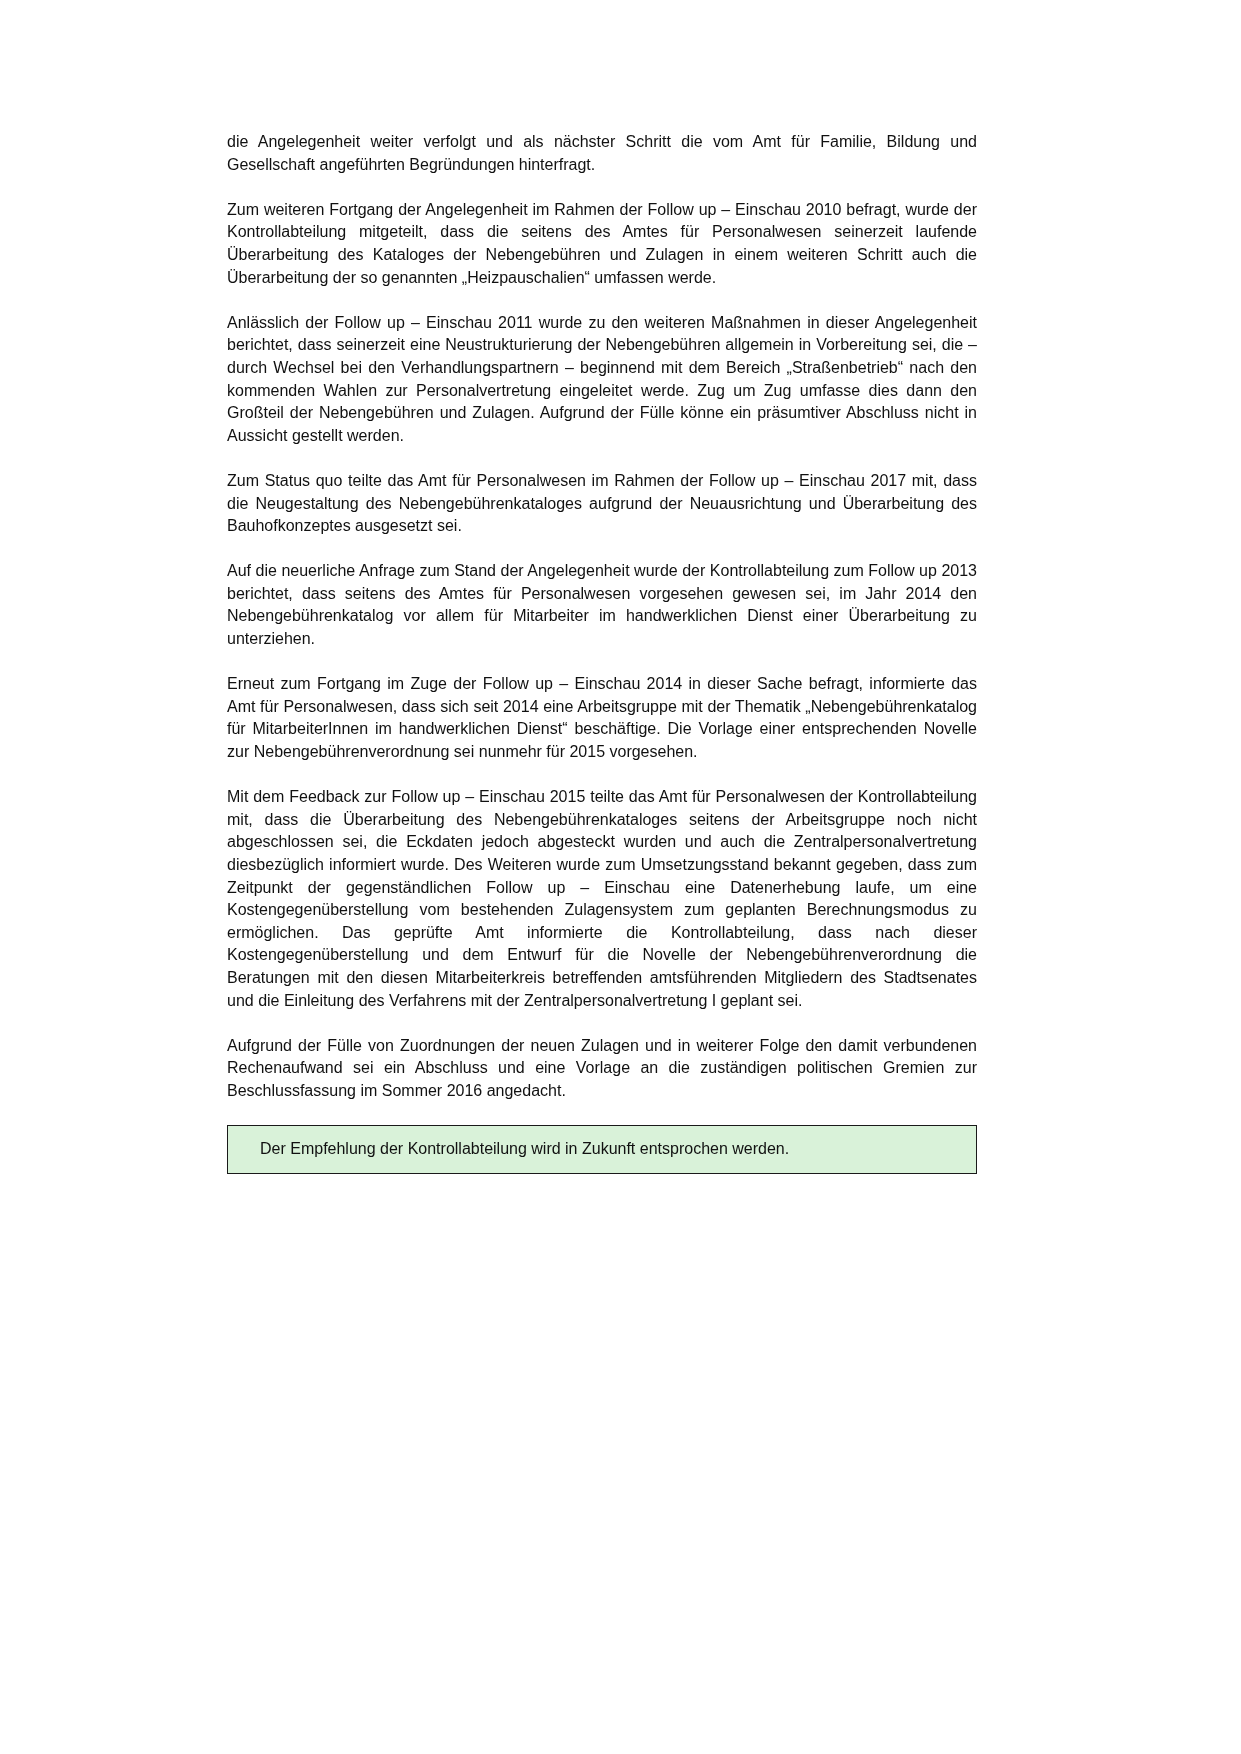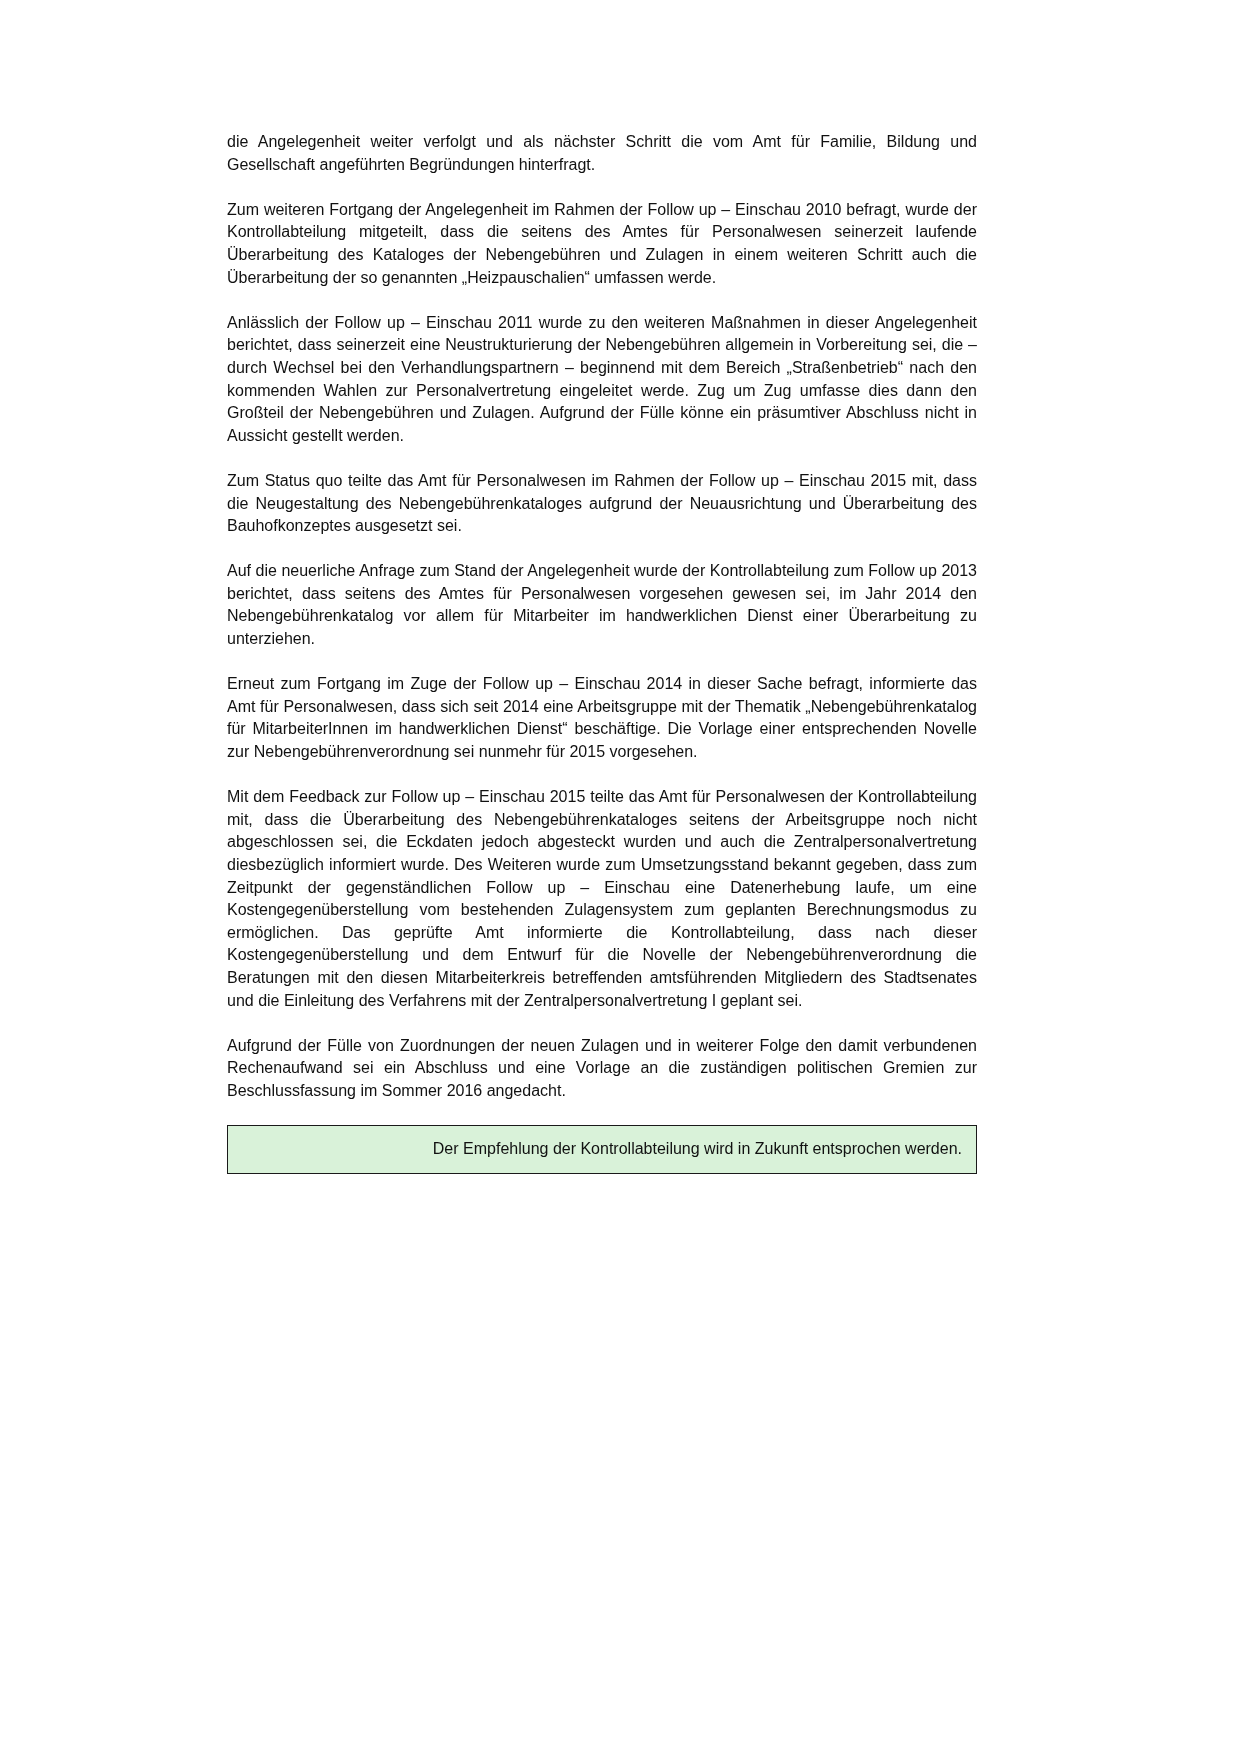--- a/index.html
+++ b/index.html
@@ -26,21 +26,21 @@
     text-align: justify;
   }
   .content p {
     margin: 0 0 22.6px 0;
   }
   .recommendation-box {
     margin-top: 20px;
     border: 1px solid #1a1a1a;
     background: #d9f2d9;
     padding: 12px 14px 12px 32px;
-    text-align: right;
+    text-align: left;
     line-height: 22.6px;
   }
   .footer {
     position: absolute;
     left: 130px;
     right: 272px;
     top: 1472px;
     font-size: 15px;
     line-height: 20px;
   }
@@ -67,21 +67,21 @@
 </style>
 </head>
 <body>
 
 <div class="page">
 
   <div class="content">
     <p>die Angelegenheit weiter verfolgt und als nächster Schritt die vom Amt für Familie, Bildung und Gesellschaft angeführten Begründungen hinterfragt.</p>
     <p>Zum weiteren Fortgang der Angelegenheit im Rahmen der Follow up – Einschau 2010 befragt, wurde der Kontrollabteilung mitgeteilt, dass die seitens des Amtes für Personalwesen seinerzeit laufende Überarbeitung des Kataloges der Nebengebühren und Zulagen in einem weiteren Schritt auch die Überarbeitung der so genannten „Heizpauschalien“ umfassen werde.</p>
     <p>Anlässlich der Follow up – Einschau 2011 wurde zu den weiteren Maßnahmen in dieser Angelegenheit berichtet, dass seinerzeit eine Neustrukturierung der Nebengebühren allgemein in Vorbereitung sei, die – durch Wechsel bei den Verhandlungspartnern – beginnend mit dem Bereich „Straßenbetrieb“ nach den kommenden Wahlen zur Personalvertretung eingeleitet werde. Zug um Zug umfasse dies dann den Großteil der Nebengebühren und Zulagen. Aufgrund der Fülle könne ein präsumtiver Abschluss nicht in Aussicht gestellt werden.</p>
-    <p>Zum Status quo teilte das Amt für Personalwesen im Rahmen der Follow up – Einschau 2015 mit, dass die Neugestaltung des Nebengebührenkataloges aufgrund der Neuausrichtung und Überarbeitung des Bauhofkonzeptes ausgesetzt sei.</p>
+    <p>Zum Status quo teilte das Amt für Personalwesen im Rahmen der Follow up – Einschau 2017 mit, dass die Neugestaltung des Nebengebührenkataloges aufgrund der Neuausrichtung und Überarbeitung des Bauhofkonzeptes ausgesetzt sei.</p>
     <p>Auf die neuerliche Anfrage zum Stand der Angelegenheit wurde der Kontrollabteilung zum Follow up 2013 berichtet, dass seitens des Amtes für Personalwesen vorgesehen gewesen sei, im Jahr 2014 den Nebengebührenkatalog vor allem für Mitarbeiter im handwerklichen Dienst einer Überarbeitung zu unterziehen.</p>
     <p>Erneut zum Fortgang im Zuge der Follow up – Einschau 2014 in dieser Sache befragt, informierte das Amt für Personalwesen, dass sich seit 2014 eine Arbeitsgruppe mit der Thematik „Nebengebührenkatalog für MitarbeiterInnen im handwerklichen Dienst“ beschäftige. Die Vorlage einer entsprechenden Novelle zur Nebengebührenverordnung sei nunmehr für 2015 vorgesehen.</p>
     <p>Mit dem Feedback zur Follow up – Einschau 2015 teilte das Amt für Personalwesen der Kontrollabteilung mit, dass die Überarbeitung des Nebengebührenkataloges seitens der Arbeitsgruppe noch nicht abgeschlossen sei, die Eckdaten jedoch abgesteckt wurden und auch die Zentralpersonalvertretung diesbezüglich informiert wurde. Des Weiteren wurde zum Umsetzungsstand bekannt gegeben, dass zum Zeitpunkt der gegenständlichen Follow up – Einschau eine Datenerhebung laufe, um eine Kostengegenüberstellung vom bestehenden Zulagensystem zum geplanten Berechnungsmodus zu ermöglichen. Das geprüfte Amt informierte die Kontrollabteilung, dass nach dieser Kostengegenüberstellung und dem Entwurf für die Novelle der Nebengebührenverordnung die Beratungen mit den diesen Mitarbeiterkreis betreffenden amtsführenden Mitgliedern des Stadtsenates und die Einleitung des Verfahrens mit der Zentralpersonalvertretung I geplant sei.</p>
     <p>Aufgrund der Fülle von Zuordnungen der neuen Zulagen und in weiterer Folge den damit verbundenen Rechenaufwand sei ein Abschluss und eine Vorlage an die zuständigen politischen Gremien zur Beschlussfassung im Sommer 2016 angedacht.</p>
 
     <div class="recommendation-box" style="background: rgb(217, 242, 217); border-color: rgb(26, 26, 26);">
       <span>Der Empfehlung der Kontrollabteilung wird in Zukunft entsprochen werden.</span>
     </div>
   </div>
 

